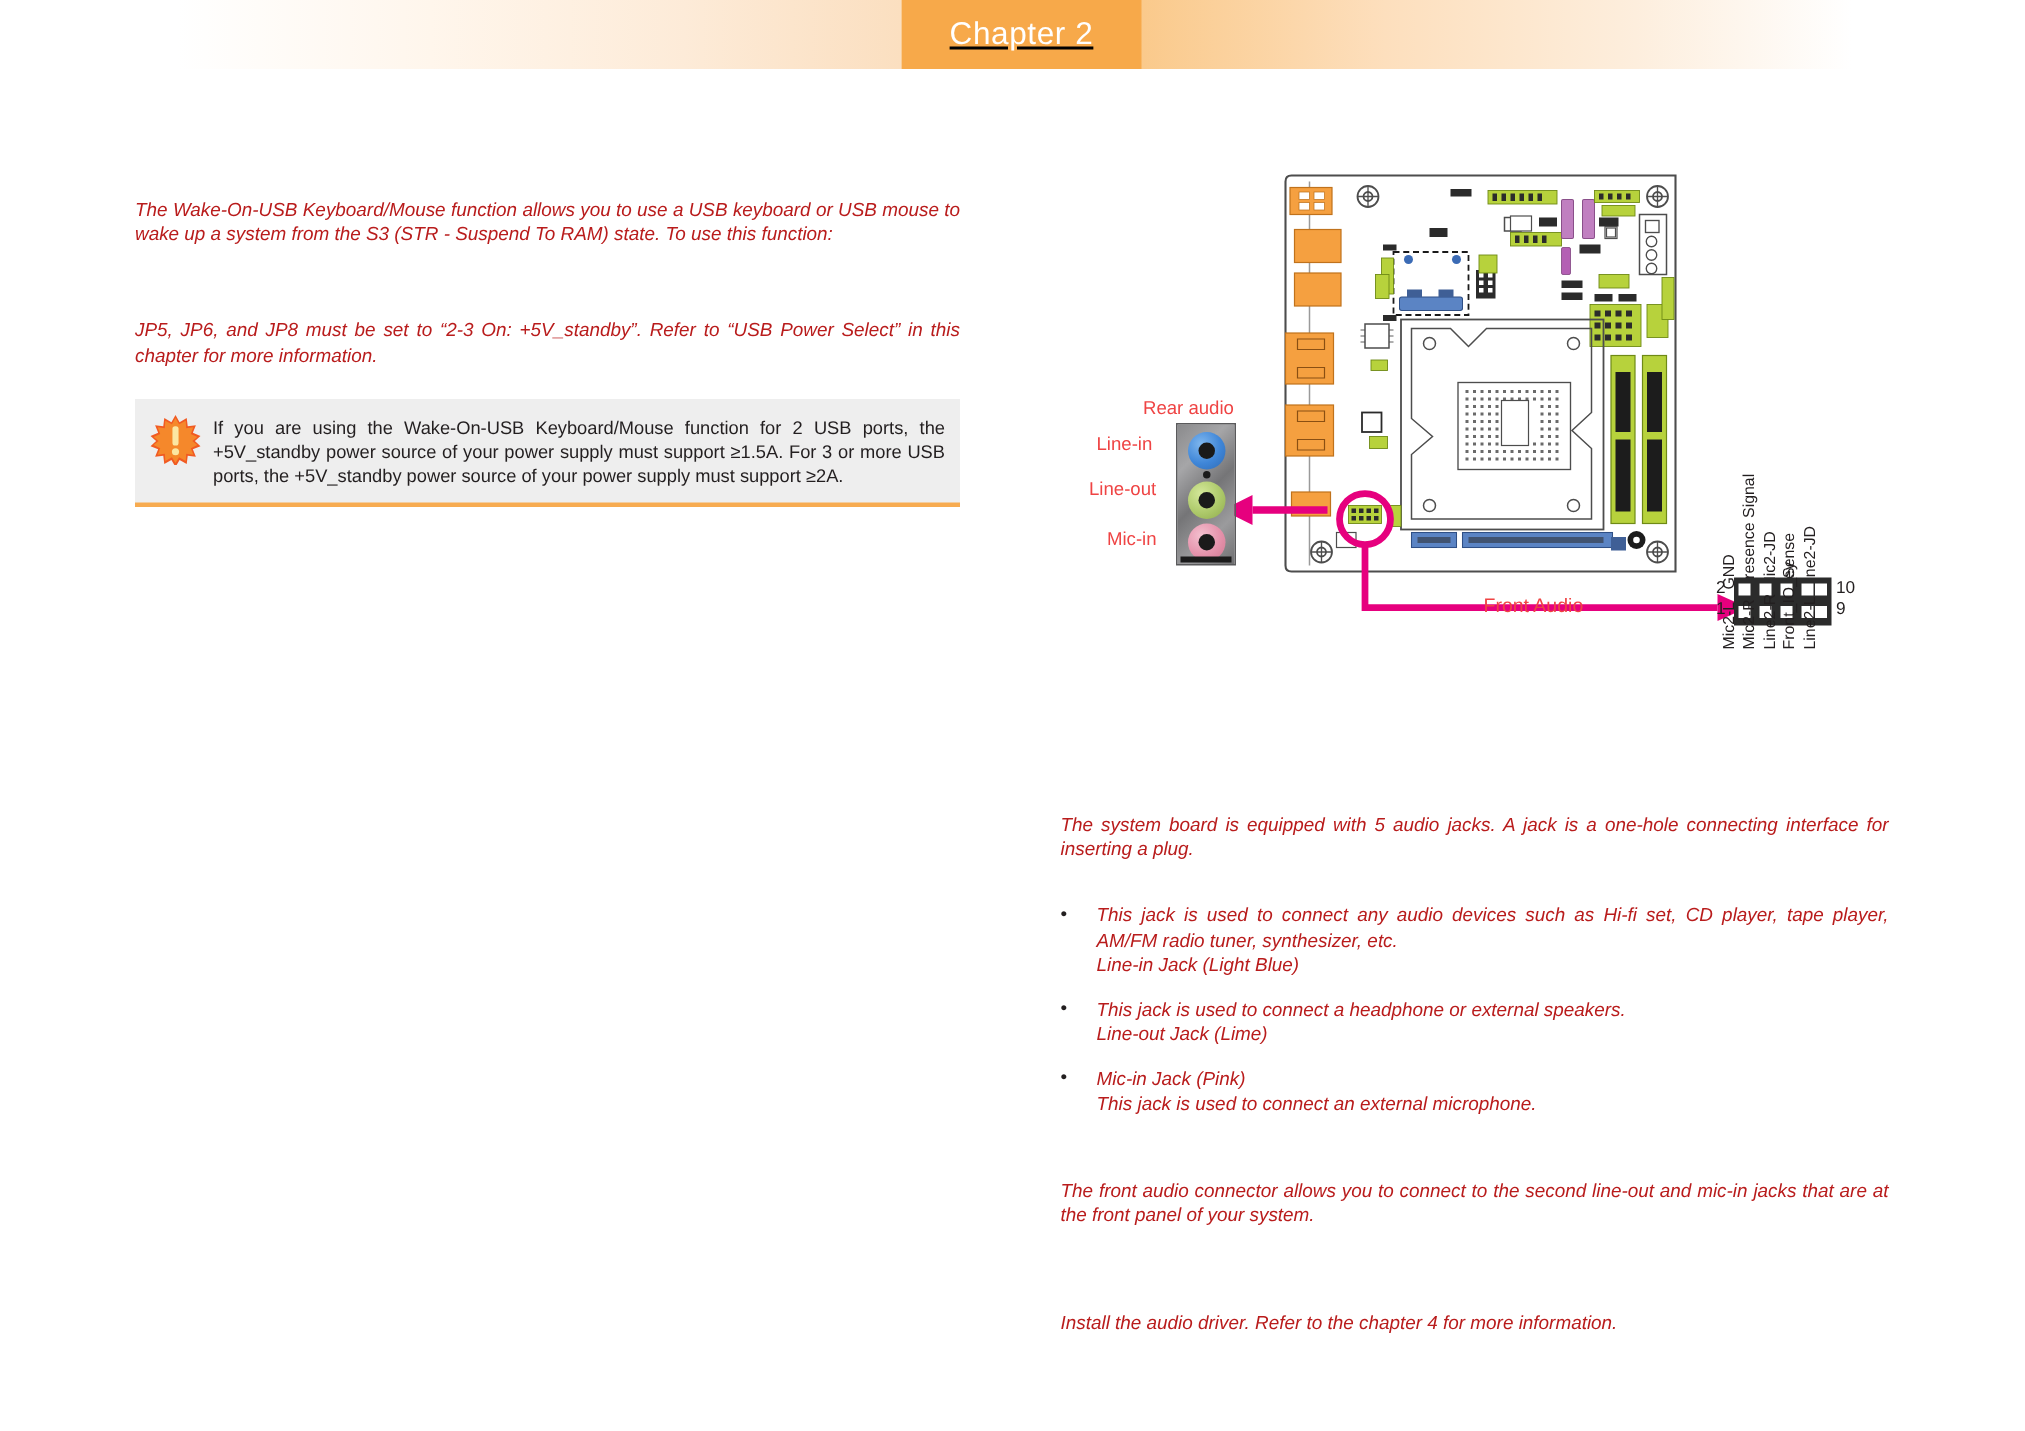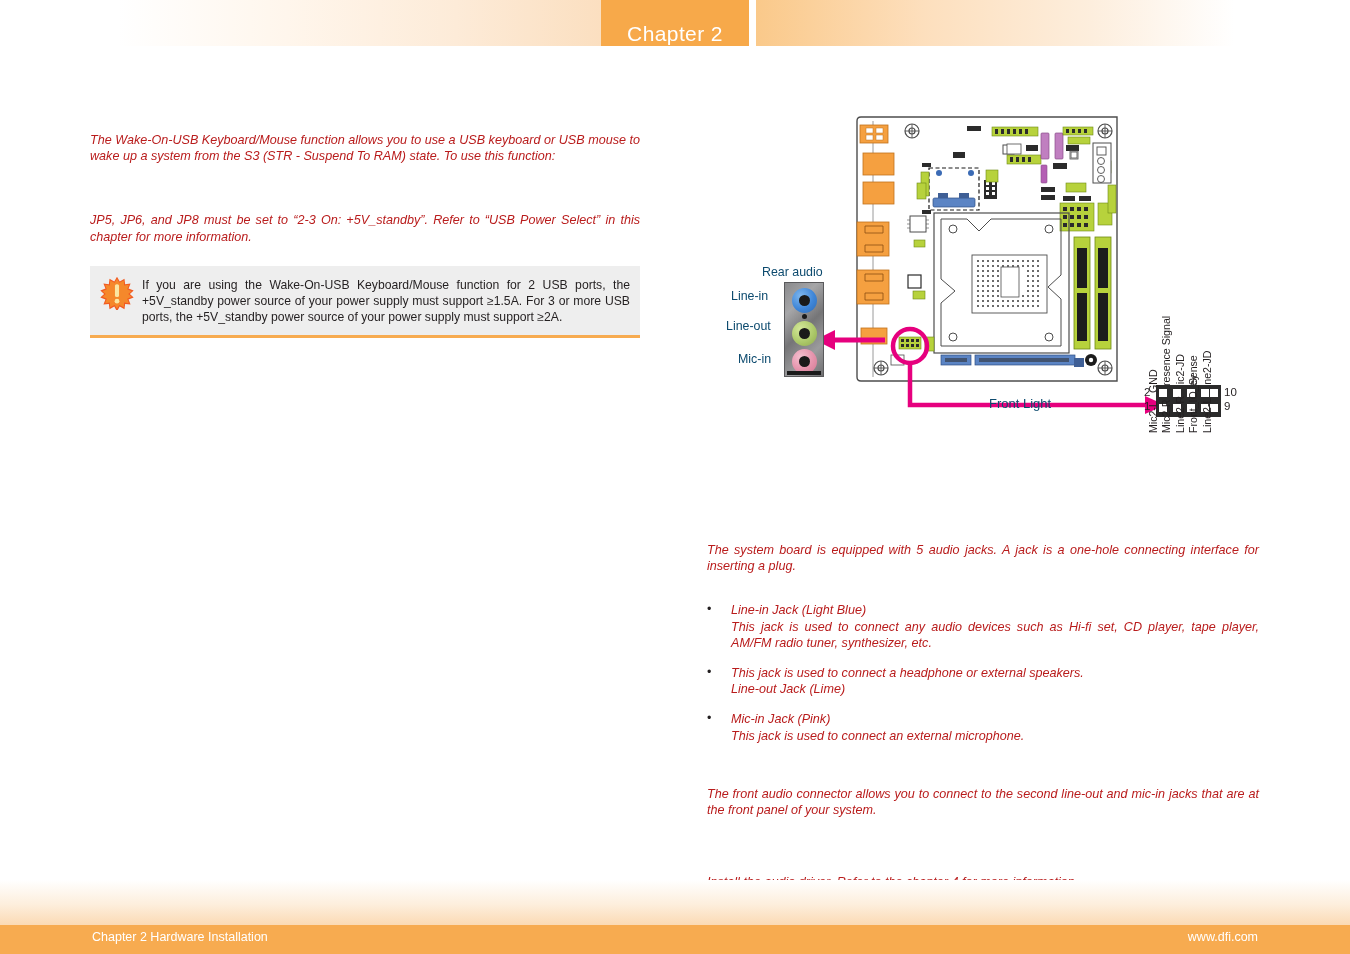--- a/index.html
+++ b/index.html
@@ -27,23 +27,23 @@
     background: linear-gradient(to right, #ffffff 0%, #fff6ec 35%, #fdebd8 70%, #fbdfc0 100%);
   }
   .header-band-right {
     position: absolute; left: 756px; top: 0;
     width: 478px; height: 46px;
     background: linear-gradient(to right, #fac municipality 0%, #ffffff 100%);
     background: linear-gradient(to right, #fac98a 0%, #fddfbd 35%, #fdeedd 70%, #ffffff 100%);
   }
   .header-tab {
     position: absolute; left: 601px; top: 0;
-    width: 148px; height: 46px;
+    width: 160px; height: 46px;
     background: #f7a94a;
-    display: flex; align-items: flex-end; justify-content: center;
+    display: flex; align-items: center; justify-content: center; text-decoration: underline;
   }
   .header-tab-label {
     color: #ffffff;
     font-size: 21px;
     letter-spacing: 0.4px;
     font-weight: 400;
   }
 
   
   .footer {
@@ -146,21 +146,21 @@
   }
   .jack-linein { top: 5px; background: radial-gradient(circle at 35% 32%, #7fb7ee 0%, #3f86d8 55%, #2f6ab3 100%); }
   .jack-lineout { top: 38px; background: radial-gradient(circle at 35% 32%, #d4e89a 0%, #adc96a 55%, #8faa4c 100%); }
   .jack-micin  { top: 66px; background: radial-gradient(circle at 35% 32%, #f3c0cf 0%, #e592ab 55%, #cf7790 100%); }
   .jack-dot {
     position: absolute; left: 17px; top: 31px;
     width: 5px; height: 5px; border-radius: 50%; background: #1a1a1a;
   }
   .lbl {
     position: absolute;
-    font-size: 12.4px; color: #0c4a6e;
+    font-size: 12.4px; color: #ef4444;
     white-space: nowrap;
   }
   .lbl-rear   { left: 62px;  top: 165px; }
   .lbl-linein { left: 31px;  top: 189px; }
   .lbl-lineout{ left: 26px;  top: 219px; }
   .lbl-micin  { left: 38px;  top: 252px; }
   .lbl-front  { left: 289px; top: 296px; font-size: 13px; }
 
   
   .mb {
@@ -581,21 +581,21 @@
         <div class="jack-dot"></div>
         <div class="jack jack-lineout"></div>
         <div class="jack jack-micin"></div>
       </div>
     </div>
 
     <span class="lbl lbl-rear">Rear audio</span>
     <span class="lbl lbl-linein">Line-in</span>
     <span class="lbl lbl-lineout">Line-out</span>
     <span class="lbl lbl-micin">Mic-in</span>
-    <span class="lbl lbl-front">Front Light</span>
+    <span class="lbl lbl-front">Front Audio</span>
 
     <div class="conn-wrap">
 
       <span class="pinlbl pinlbl-top" style="left:3px;  top:-4px;">GND</span>
       <span class="pinlbl pinlbl-top" style="left:16px; top:-4px;">Presence Signal</span>
       <span class="pinlbl pinlbl-top" style="left:30px; top:-4px;">Mic2-JD</span>
       <span class="pinlbl pinlbl-top" style="left:43px; top:-4px;">Key</span>
       <span class="pinlbl pinlbl-top" style="left:57px; top:-4px;">Line2-JD</span>
 
       <div class="conn-block">
@@ -625,22 +625,22 @@
   </div>
 
   <div class="col-right-text">
     <p class="body">The system board is equipped with 5 audio jacks. A jack is a one-hole connecting interface for inserting a plug.</p>
 
     <div class="gap-md"></div>
 
     <div style="display:flex;">
       <span style="width:24px; font-size:12.6px; color:#231f20;">•</span>
       <div style="flex:1;">
+        <p class="body">This jack is used to connect any audio devices such as Hi-fi set, CD player, tape player, AM/FM radio tuner, synthesizer, etc.</p>
         <p class="body">Line-in Jack (Light Blue)</p>
-        <p class="body">This jack is used to connect any audio devices such as Hi-fi set, CD player, tape player, AM/FM radio tuner, synthesizer, etc.</p>
       </div>
     </div>
 
     <div class="gap-sm"></div>
 
     <div style="display:flex;">
       <span style="width:24px; font-size:12.6px; color:#231f20;">•</span>
       <div style="flex:1;">
         <p class="body">This jack is used to connect a headphone or external speakers.</p>
         <p class="body">Line-out Jack (Lime)</p>
@@ -660,21 +660,14 @@
     <div class="gap-xl"></div>
 
     <p class="body">The front audio connector allows you to connect to the second line-out and mic-in jacks that are at the front panel of your system.</p>
 
     <div class="gap-xl"></div>
     <div style="height:14px;"></div>
 
     <p class="body">Install the audio driver. Refer to the chapter 4 for more information.</p>
   </div>
 
-  <div class="footer">
-    <div class="footer-fade"></div>
-    <div class="footer-bar">
-      <span class="footer-left">Chapter 2 Hardware Installation</span>
-      <span class="footer-right">www.dfi.com</span>
-    </div>
-  </div>
 
 </div>
 
 </body></html>

